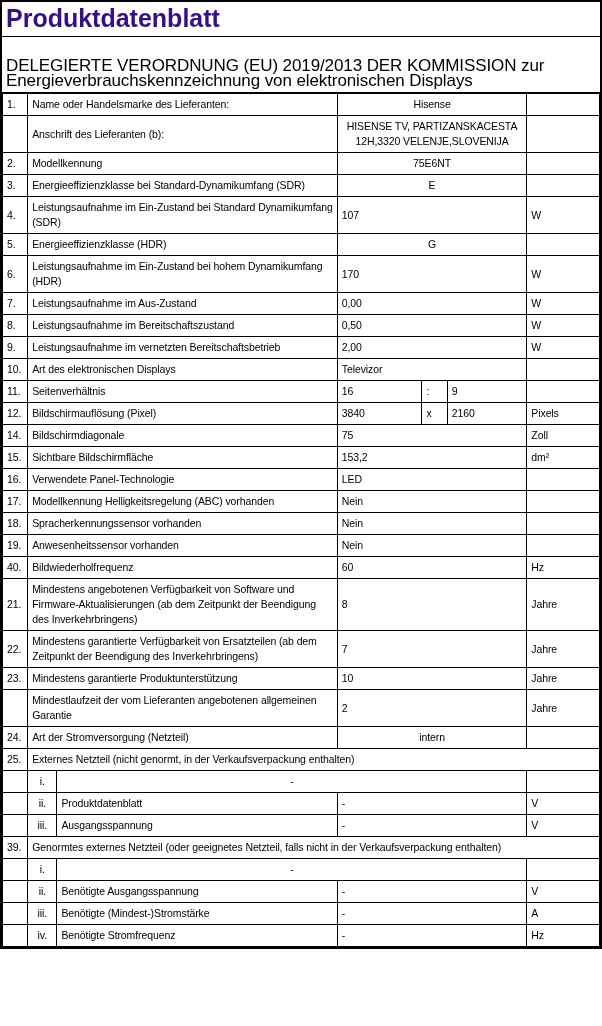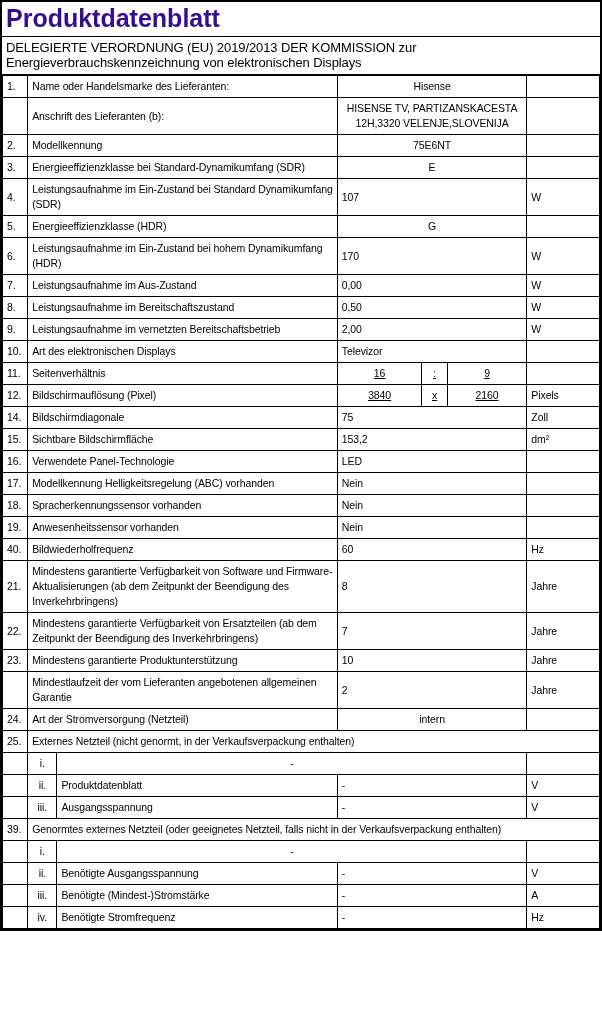--- a/index.html
+++ b/index.html
@@ -11,23 +11,23 @@
   }
   .doc-title {
     font-size: 25px;
     font-weight: bold;
     color: #350E8F;
     padding: 2px 4px 3px 4px;
     letter-spacing: 0px;
     line-height: 29px;
   }
   .doc-subtitle {
-    font-size: 13px;
+    font-size: 17px;
     line-height: 15px;
-    padding: 3px 6px 4px 4px;
+    padding: 21px 6px 4px 4px;
     border-top: 1px solid #000;
     border-bottom: 1px solid #000;
     letter-spacing: -0.1px;
   }
   table.pdt {
     border-collapse: collapse;
     width: 100%;
     table-layout: fixed;
     font-size: 10.5px;
     letter-spacing: -0.1px;
@@ -38,21 +38,21 @@
     line-height: 15px;
     vertical-align: middle;
     overflow: hidden;
     word-wrap: break-word;
   }
   th { text-align: left; font-weight: bold; font-size: 10.5px; }
   td.num  { vertical-align: top; padding-left: 5px; }
   td.subnum { text-align: center; }
   td.val-l { text-align: center;  padding-left: 6px; }
   td.val-r { text-align: left; padding-right: 9px; }
-  td.val-c { text-align: center; text-decoration: underline; }
+  td.val-c { text-align: left; }
   td.unit { padding-left: 6px; }
   
   col.c1 { width: 25px; }
   col.c2 { width: 29px; }
   col.c3 { width: 278px; }
   col.c4 { width: 84px; }
   col.c5 { width: 25px; }
   col.c6 { width: 79px; }
   col.c7 { width: 72px; }
 </style>
@@ -218,21 +218,21 @@
 
     <tr>
       <td class="num">40.</td>
       <td colspan="2">Bildwiederholfrequenz</td>
       <td colspan="3" class="val-r">60</td>
       <td class="unit">Hz</td>
     </tr>
 
     <tr>
       <td class="num">21.</td>
-      <td colspan="2">Mindestens garantierte Verfügbarkeit von Software und Firmware-Aktualisierungen (ab dem Zeitpunkt der Beendigung des Inverkehrbringens)</td>
+      <td colspan="2">Mindestens angebotenen Verfügbarkeit von Software und Firmware-Aktualisierungen (ab dem Zeitpunkt der Beendigung des Inverkehrbringens)</td>
       <td colspan="3" class="val-r">8</td>
       <td class="unit">Jahre</td>
     </tr>
 
     <tr>
       <td class="num">22.</td>
       <td colspan="2">Mindestens garantierte Verfügbarkeit von Ersatzteilen (ab dem Zeitpunkt der Beendigung des Inverkehrbringens)</td>
       <td colspan="3" class="val-r">7</td>
       <td class="unit">Jahre</td>
     </tr>

